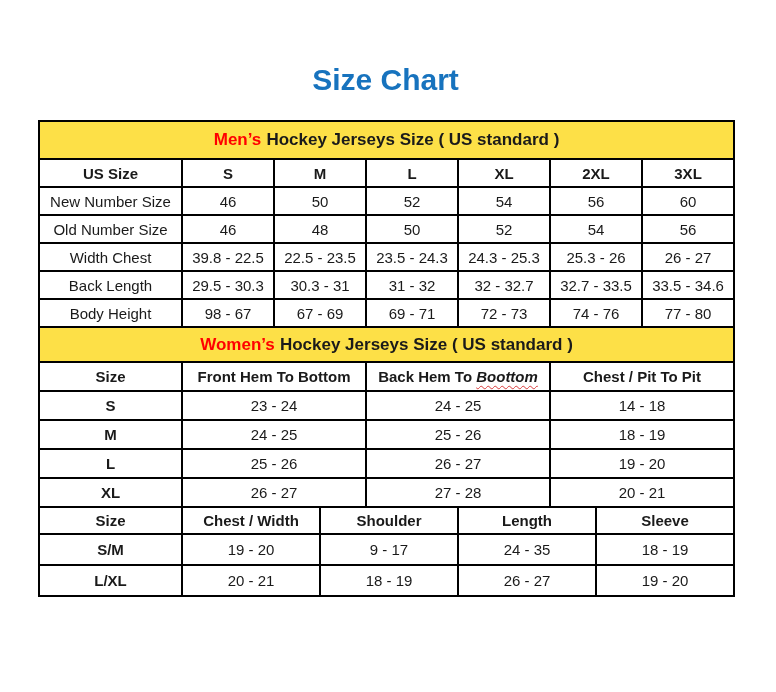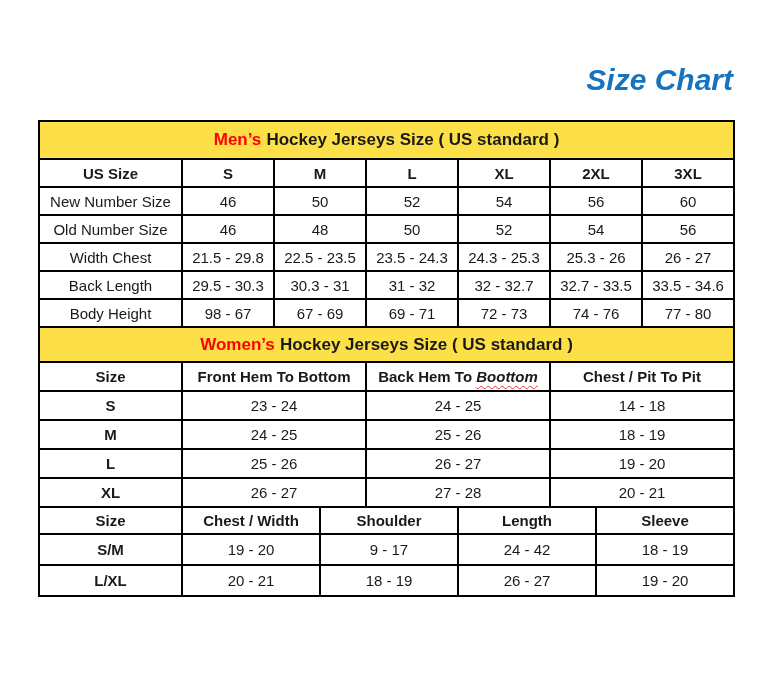--- a/index.html
+++ b/index.html
@@ -6,26 +6,25 @@
   body {
     width: 776px; height: 692px; overflow: hidden;
     font-family: "Liberation Sans", sans-serif;
     color: #1a1a1a;
   }
   .canvas { position: relative; width: 776px; height: 692px; }
   .content { width: 695px; margin-left: 38px; padding-top: 60px; }
 
   .page-title {
     margin: 0 0 20px 0;
-    text-align: right;
+    text-align: center;
     font-size: 30px;
     line-height: 40px;
     font-weight: bold;
     color: #1773be;
-    font-style: italic;
   }
 
   table.size-table {
     border-collapse: collapse;
     table-layout: fixed;
     width: 695px;
   }
   table.size-table + table.size-table { margin-top: -2px; }
 
   .size-table td, .size-table th {
@@ -117,21 +116,21 @@
         <td class="lbl">Old Number Size</td>
         <td class="val">46</td>
         <td class="val">48</td>
         <td class="val">50</td>
         <td class="val">52</td>
         <td class="val">54</td>
         <td class="val">56</td>
       </tr>
       <tr>
         <td class="lbl">Width Chest</td>
-        <td class="val">21.5 - 29.8</td>
+        <td class="val">39.8 - 22.5</td>
         <td class="val">22.5 - 23.5</td>
         <td class="val">23.5 - 24.3</td>
         <td class="val">24.3 - 25.3</td>
         <td class="val">25.3 - 26</td>
         <td class="val">26 - 27</td>
       </tr>
       <tr>
         <td class="lbl">Back Length</td>
         <td class="val">29.5 - 30.3</td>
         <td class="val">30.3 - 31</td>
@@ -209,21 +208,21 @@
         <th>Size</th>
         <th>Chest / Width</th>
         <th>Shoulder</th>
         <th>Length</th>
         <th>Sleeve</th>
       </tr>
       <tr>
         <td class="lbl">S/M</td>
         <td class="val">19 - 20</td>
         <td class="val">9 - 17</td>
-        <td class="val">24 - 42</td>
+        <td class="val">24 - 35</td>
         <td class="val">18 - 19</td>
       </tr>
       <tr>
         <td class="lbl">L/XL</td>
         <td class="val">20 - 21</td>
         <td class="val">18 - 19</td>
         <td class="val">26 - 27</td>
         <td class="val">19 - 20</td>
       </tr>
     </tbody>

